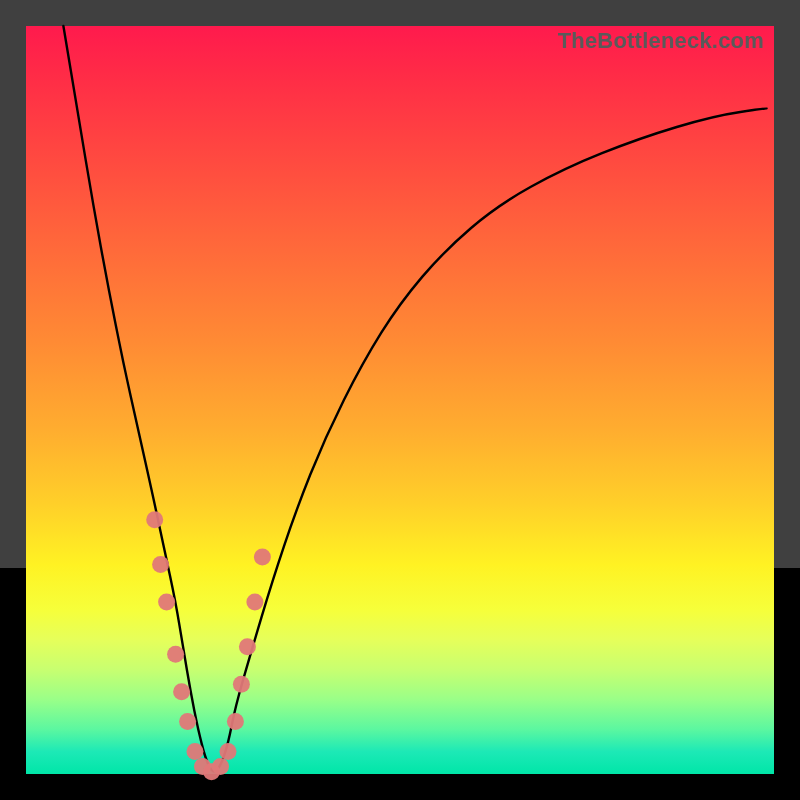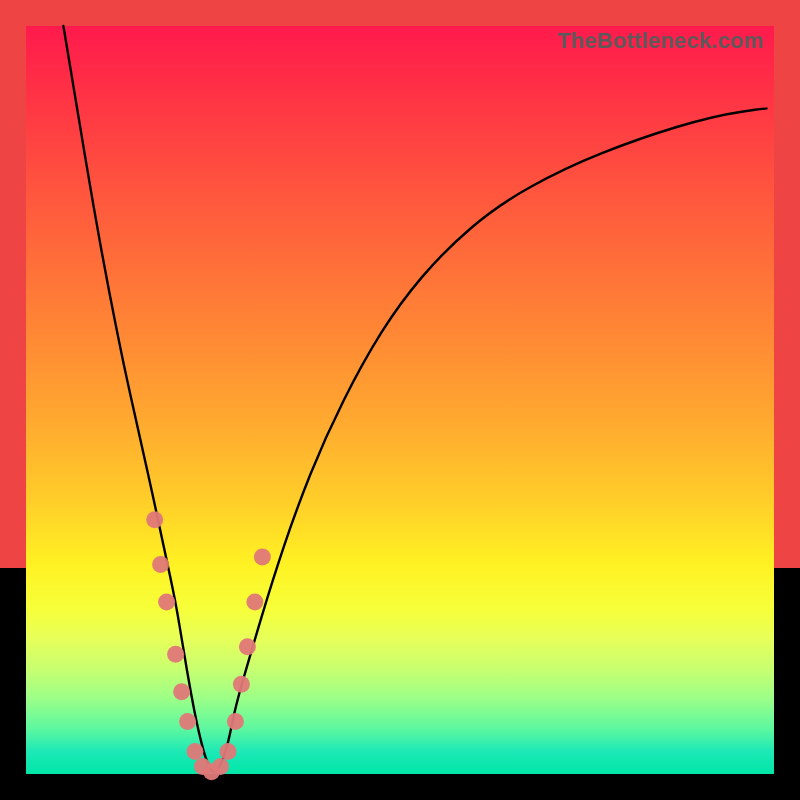--- a/index.html
+++ b/index.html
@@ -7,21 +7,21 @@
     padding: 0;
     width: 800px;
     height: 800px;
     overflow: hidden;
     background: #000;
   }
   .frame {
     position: relative;
     width: 800px;
     height: 568px;
-    background: #ef4444;
+    background: #404040;
   }
   .plot-area {
     position: absolute;
     left: 26px;
     top: 26px;
     width: 748px;
     height: 748px;
     
     background: linear-gradient(
       to bottom,

